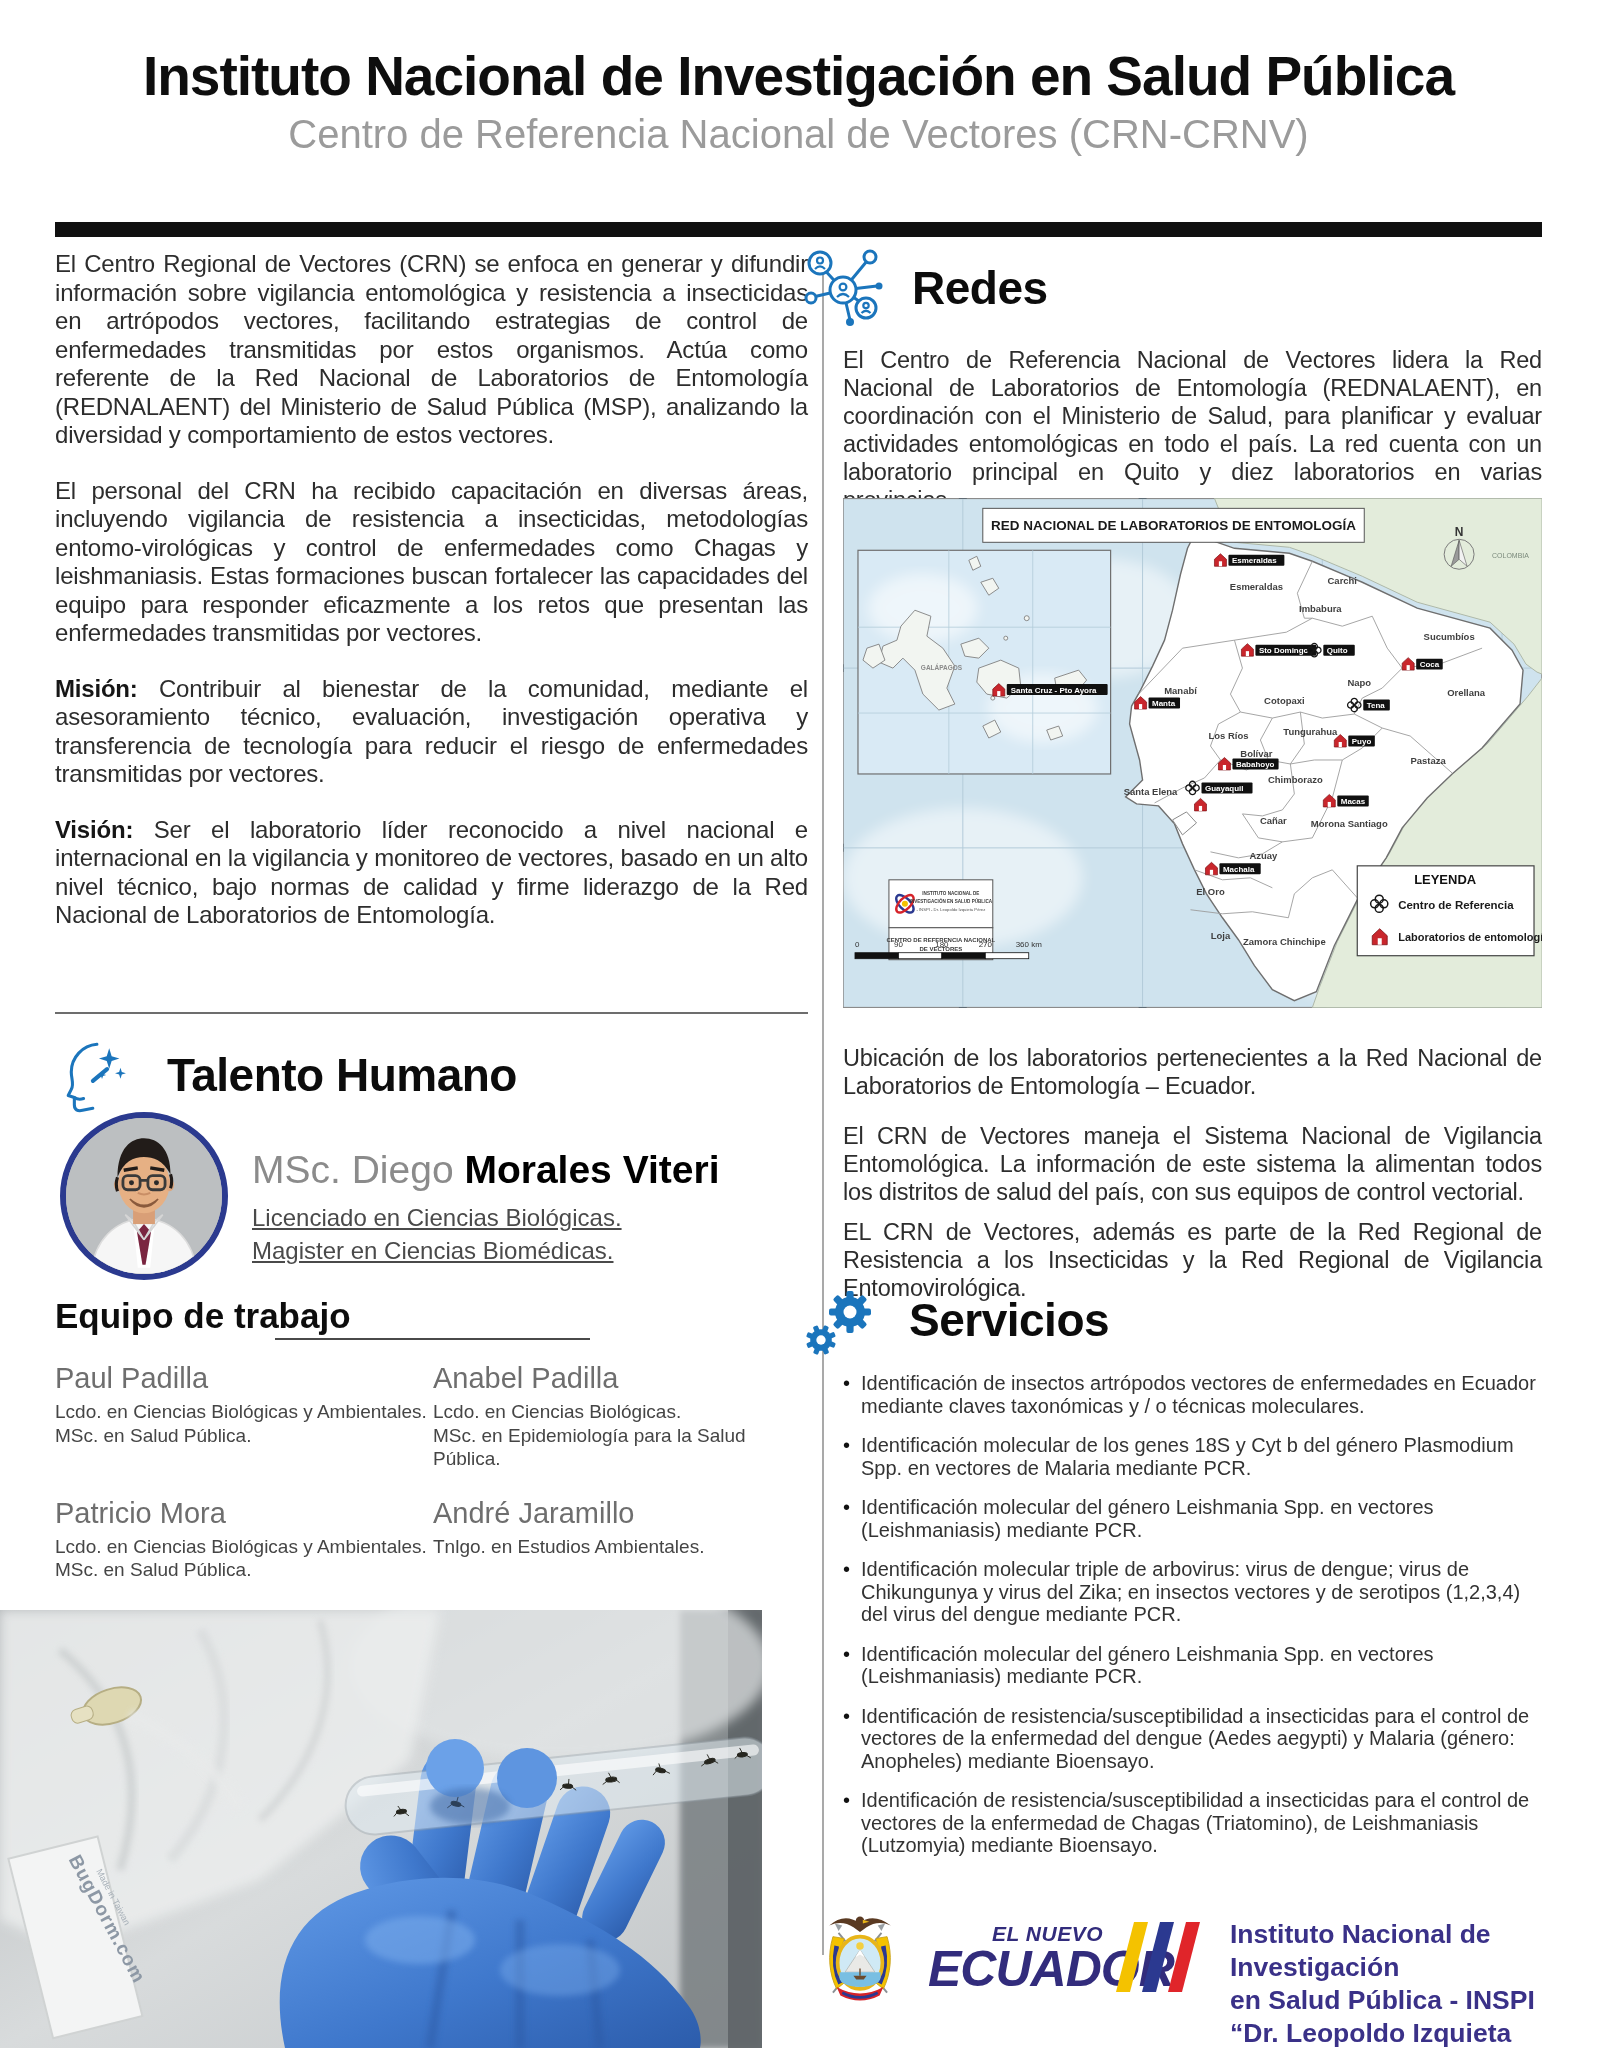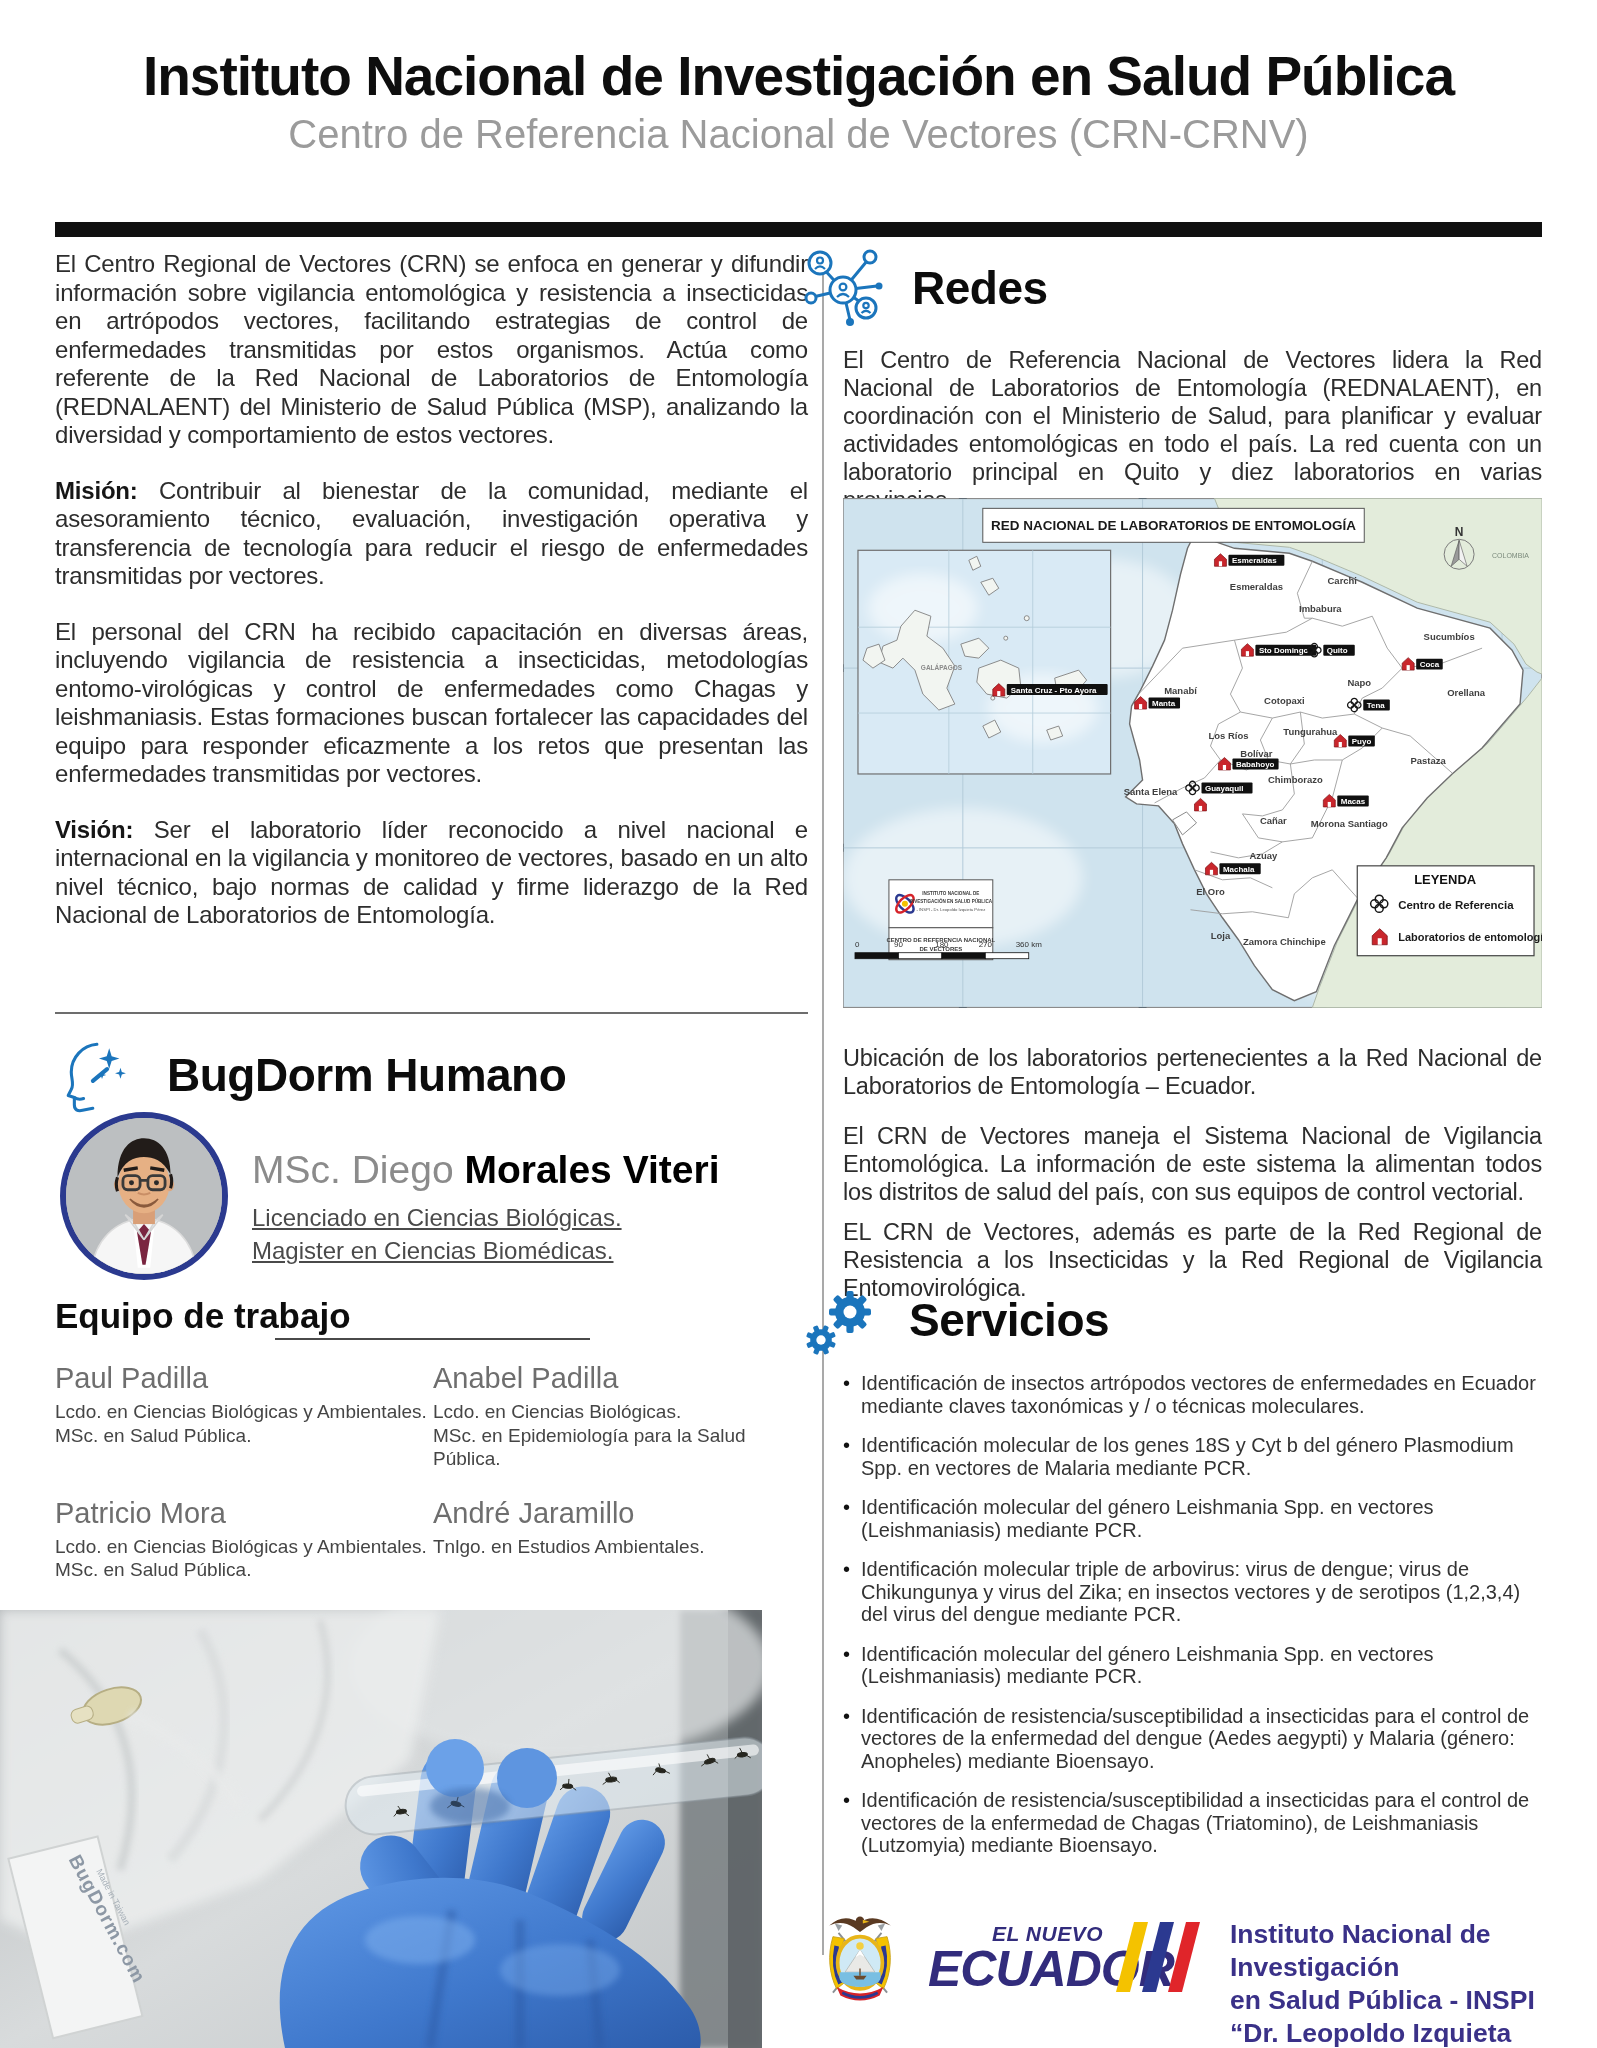--- a/index.html
+++ b/index.html
@@ -55,39 +55,39 @@
 <div class="page">
 
   <div class="abs title">Instituto Nacional de Investigación en Salud Pública</div>
   <div class="abs subtitle">Centro de Referencia Nacional de Vectores (CRN-CRNV)</div>
   <div class="abs rule"></div>
   <div class="abs vdivider"></div>
   <div class="abs hdivider"></div>
 
   <div class="abs col-left">
     <p class="para">El Centro Regional de Vectores (CRN) se enfoca en generar y difundir información sobre vigilancia entomológica y resistencia a insecticidas en artrópodos vectores, facilitando estrategias de control de enfermedades transmitidas por estos organismos. Actúa como referente de la Red Nacional de Laboratorios de Entomología (REDNALAENT) del Ministerio de Salud Pública (MSP), analizando la diversidad y comportamiento de estos vectores.</p>
+    <p class="para">El personal del CRN ha recibido capacitación en diversas áreas, incluyendo vigilancia de resistencia a insecticidas, metodologías entomo-virológicas y control de enfermedades como Chagas y leishmaniasis. Estas formaciones buscan fortalecer las capacidades del equipo para responder eficazmente a los retos que presentan las enfermedades transmitidas por vectores.</p>
     <p class="para"><b>Misión:</b><span> Contribuir al bienestar de la comunidad, mediante el asesoramiento técnico, evaluación, investigación operativa y transferencia de tecnología para reducir el riesgo de enfermedades transmitidas por vectores.</span></p>
-    <p class="para">El personal del CRN ha recibido capacitación en diversas áreas, incluyendo vigilancia de resistencia a insecticidas, metodologías entomo-virológicas y control de enfermedades como Chagas y leishmaniasis. Estas formaciones buscan fortalecer las capacidades del equipo para responder eficazmente a los retos que presentan las enfermedades transmitidas por vectores.</p>
     <p class="para"><b>Visión:</b><span> Ser el laboratorio líder reconocido a nivel nacional e internacional en la vigilancia y monitoreo de vectores, basado en un alto nivel técnico, bajo normas de calidad y firme liderazgo de la Red Nacional de Laboratorios de Entomología.</span></p>
   </div>
 
   <div class="abs sechead" style="left:60px;top:1034px;">
     <svg width="82" height="82" viewBox="0 0 80 80">
       <g fill="none" stroke="#1b75bc" stroke-width="3" stroke-linecap="round" stroke-linejoin="round">
         <path d="M36,10 C22,11 11,23 11,37 C11,44 14,49 11,54 L8,60 L14,62 L14,69 C14,74 17,75.5 22,74.5 L32,72.5"></path>
         <path d="M14,62 c3,2 6,2 9,1"></path>
       </g>
       <g fill="#1b75bc">
         <path d="M48,14 L50.4,21.6 L58,24 L50.4,26.4 L48,34 L45.6,26.4 L38,24 L45.6,21.6 Z"></path>
         <path d="M59,33 L60.3,37 L64.3,38.3 L60.3,39.6 L59,43.6 L57.7,39.6 L53.7,38.3 L57.7,37 Z"></path>
         <path d="M41,36 L42,39 L45,40 L42,41 L41,44 L40,41 L37,40 L40,39 Z"></path>
         <rect x="28" y="38" width="22" height="4" rx="2" transform="rotate(-40 39 40)"></rect>
       </g>
     </svg>
-    <h2>BugDorm Humano</h2>
+    <h2>Talento Humano</h2>
   </div>
 
   <div class="abs avatar-ring">
     <svg width="156" height="156" viewBox="0 0 100 100">
       <rect width="100" height="100" fill="#bcbfc1"></rect>
       <path d="M16,100 C18,78 31,66 50,64 C69,66 82,78 84,100 Z" fill="#f6f6f6" stroke="#dcdcdc"></path>
       <path d="M43,66 L50,78 L57,66 L54,96 L46,96 Z" fill="#ffffff"></path>
       <polygon points="50,68 45.5,73 49,94 51,94 54.5,73" fill="#7a2540"></polygon>
       <path d="M38,62 L50,78 L43,66 Z" fill="#ededed" stroke="#d5d5d5"></path>
       <path d="M62,62 L50,78 L57,66 Z" fill="#ededed" stroke="#d5d5d5"></path>

